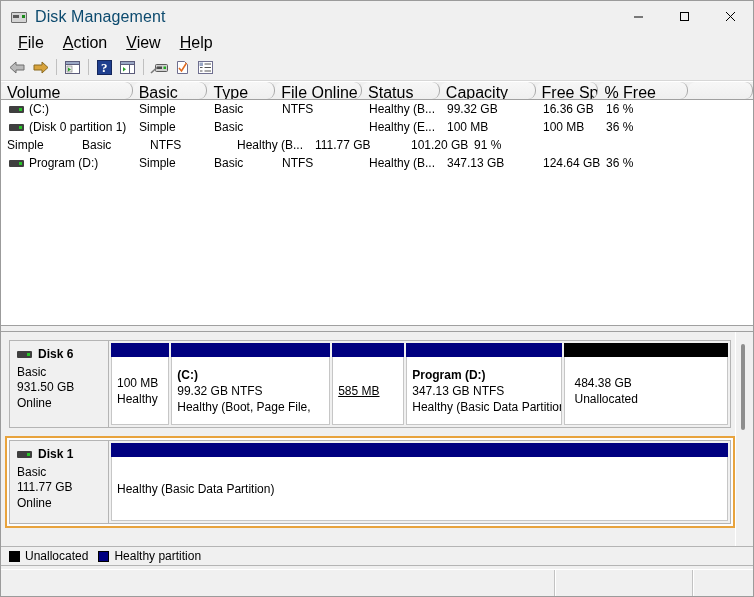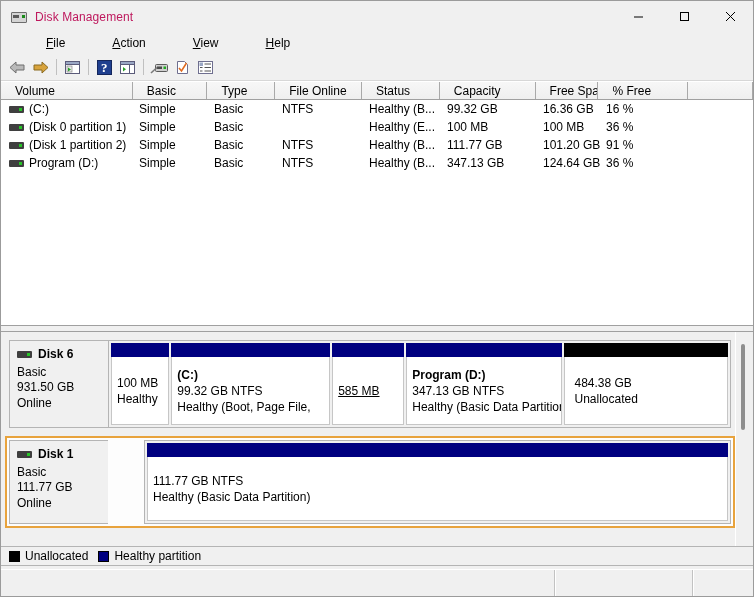--- a/index.html
+++ b/index.html
@@ -49,22 +49,22 @@
     position: absolute; left: 2px; top: 6px;
     width: 6px; height: 3px;
     background: #5a5a5a;
   }
   .title-icon .led {
     position: absolute; left: 11px; top: 6px;
     width: 3px; height: 3px;
     background: #1a8a1a;
   }
   .title-text {
-    font-size: 12px;
-    color: #be185d;
+    font-size: 16px;
+    color: #0c4a6e;
     letter-spacing: .1px;
   }
   .win-buttons {
     position: absolute;
     right: 0; top: 0;
     height: 31px;
     display: flex;
   }
   .win-btn {
     width: 46px; height: 31px;
@@ -75,26 +75,25 @@
 
   
   .menubar {
     height: 22px;
     display: flex;
     align-items: center;
     padding-left: 9px;
     background: #f0f0f0;
   }
   .menu-item {
-    font-size: 12px;
+    font-size: 16px;
     padding: 2px 9px 2px 8px;
     margin-right: 2px;
     cursor: default;
     white-space: nowrap;
-    margin-left: 28px;
   }
   .menu-item u { text-decoration: underline; }
 
   
   .toolbar {
     height: 26px;
     display: flex;
     align-items: center;
     padding-left: 5px;
     background: #f0f0f0;
@@ -125,27 +124,28 @@
     display: flex;
     height: 19px;
     background: #f0f0f0;
     border-top: 1px solid #ffffff;
     border-bottom: 1px solid #a0a0a0;
     box-sizing: border-box;
   }
   .lv-th {
     box-sizing: border-box;
     border-right: 1px solid #a9a9a9;
-    padding: 2px 0 0 14px;
-    font-size: 12px;
+    padding: 2px 0 0 6px;
+    font-size: 16px;
     color: #000;
     overflow: hidden;
     white-space: nowrap;
     cursor: default;
     background: linear-gradient(to bottom,#f7f7f7 0%, #efefef 100%);
+    border-radius: 8px;
   }
   .lv-row {
     display: flex;
     height: 18px;
     align-items: center;
     cursor: default;
   }
   .lv-td {
     box-sizing: border-box;
     padding-left: 6px;
@@ -479,27 +479,20 @@
           <div class="lv-td" style="width: 75px;">Simple</div>
           <div class="lv-td" style="width: 68px;">Basic</div>
           <div class="lv-td" style="width: 87px;"></div>
           <div class="lv-td" style="width: 78px;">Healthy (E...</div>
           <div class="lv-td" style="width: 96px;">100 MB</div>
           <div class="lv-td" style="width: 63px;">100 MB</div>
           <div class="lv-td" style="width: 90px;">36 %</div>
           <div class="lv-td" style="flex: 1 1 0%;"></div>
         </div>
         <div class="lv-row">
-          <div class="lv-td volume" style="width: 132px;">
-            <span class="vol-icon">
-              <span class="vbody"></span>
-              <span class="vled"></span>
-            </span>
-            <span>(Disk 1 partition 2)</span>
-          </div>
           <div class="lv-td" style="width: 75px;">Simple</div>
           <div class="lv-td" style="width: 68px;">Basic</div>
           <div class="lv-td" style="width: 87px;">NTFS</div>
           <div class="lv-td" style="width: 78px;">Healthy (B...</div>
           <div class="lv-td" style="width: 96px;">111.77 GB</div>
           <div class="lv-td" style="width: 63px;">101.20 GB</div>
           <div class="lv-td" style="width: 90px;">91 %</div>
           <div class="lv-td" style="flex: 1 1 0%;"></div>
         </div>
         <div class="lv-row">
@@ -581,39 +574,38 @@
               <div class="capbar" style="background: rgb(0, 0, 0);"></div>
               <div class="pbody">
                 <div class="pbody-inner">
                   <div>484.38 GB</div>
                   <div>Unallocated</div>
                 </div>
               </div>
             </div>
           </div>
         </div>
-        <div class="disk-row selected" style="height: 92px; gap: 36px;">
+        <div class="disk-row selected" style="height: 92px;">
           <div class="disk-info">
             <div class="dtitle">
               <span class="vol-icon">
                 <span class="vbody"></span>
                 <span class="vled"></span>
               </span>
               <span>Disk 1</span>
             </div>
             <div>Basic</div>
             <div>111.77 GB</div>
             <div>Online</div>
           </div>
           <div class="parts">
             <div class="part" style="flex: 1 0 0px;">
               <div class="capbar" style="background: rgb(0, 0, 128);"></div>
               <div class="pbody">
                 <div class="pbody-inner">
-                  <div>111.77 GB NTFS</div>
                   <div>Healthy (Basic Data Partition)</div>
                 </div>
               </div>
             </div>
           </div>
         </div>
       </div>
     <div class="gscroll">
       <div class="thumb"></div>
     </div>

